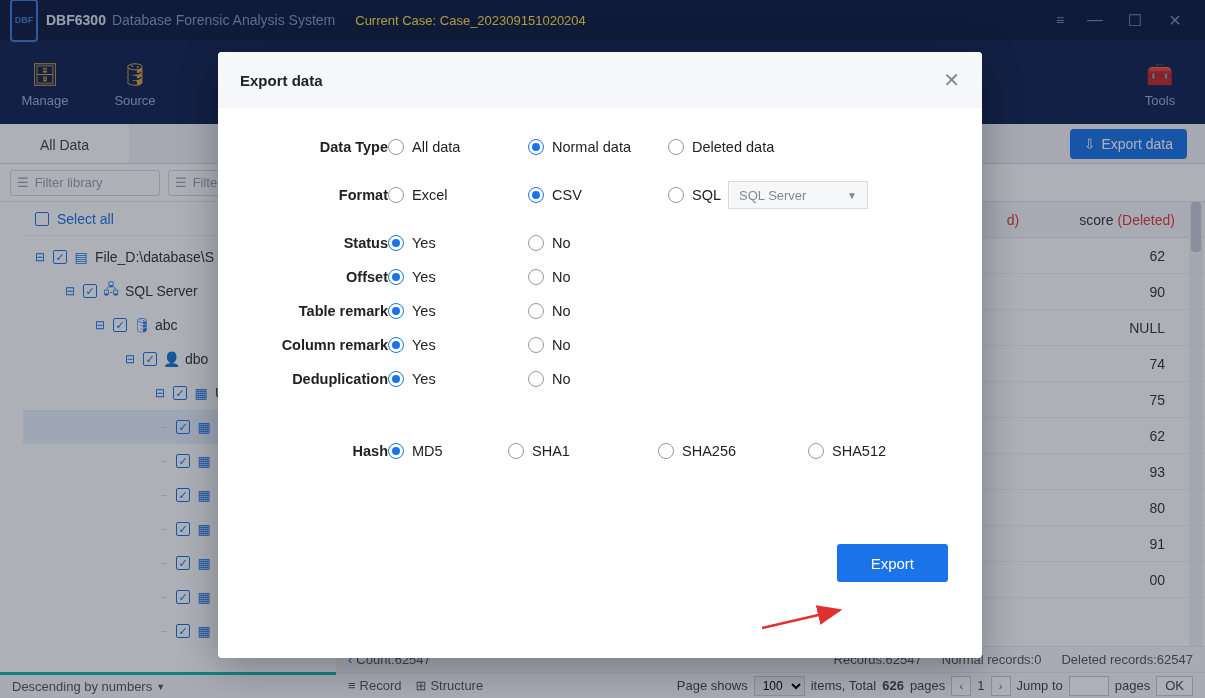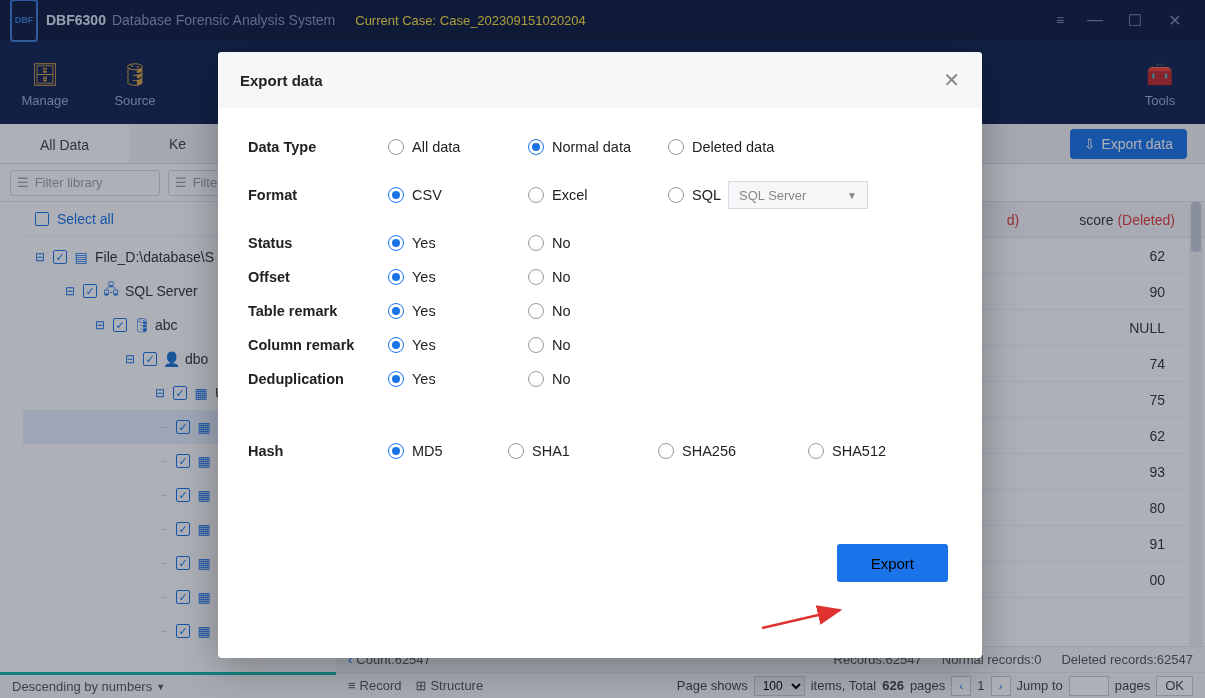--- a/index.html
+++ b/index.html
@@ -76,35 +76,35 @@
   .recmodes{display:flex;align-items:center;gap:14px;}
   .recmodes .mode{display:flex;align-items:center;gap:4px;}
 
   
   .overlay{position:absolute;inset:0;background:rgba(20,30,50,0.35);}
   .modal{position:absolute;left:218px;top:52px;width:764px;height:606px;background:#fff;border-radius:4px;box-shadow:0 8px 40px rgba(0,0,0,0.3);display:flex;flex-direction:column;}
   .modal-head{height:56px;display:flex;align-items:center;justify-content:space-between;padding:0 22px;background:#f6f7f9;border-radius:4px 4px 0 0;}
   .modal-head .title{font-weight:600;font-size:15px;color:#222;}
   .modal-head .close{font-size:20px;color:#888;cursor:pointer;}
   .modal-body{padding:22px 30px;flex:1;font-size:14.5px;color:#222;}
-  .mrow{display:flex;align-items:center;min-height:34px;}
+  .mrow{display:flex;align-items:center;min-height:34px;text-align:right;}
   .mrow .mlabel{width:140px;font-weight:600;color:#222;}
   .mrow .opts{display:flex;gap:0;flex:1;}
   .opt{display:flex;align-items:center;gap:8px;min-width:140px;}
   .radio{width:16px;height:16px;border:1.5px solid #999;border-radius:50%;display:inline-flex;align-items:center;justify-content:center;flex-shrink:0;}
   .radio.on{border-color:#1a73e8;}
   .radio.on::after{content:"";width:8px;height:8px;background:#1a73e8;border-radius:50%;}
   .cbox{width:16px;height:16px;border:1.5px solid #999;border-radius:2px;display:inline-flex;align-items:center;justify-content:center;flex-shrink:0;}
   .cbox.on{border-color:#1a73e8;background:#1a73e8;}
   .cbox.on::after{content:"✓";color:#fff;font-size:12px;line-height:1;}
   .selbox{height:28px;border:1px solid #d6d9e0;background:#f6f7f9;display:flex;align-items:center;padding:0 10px;color:#888;font-size:13px;min-width:140px;justify-content:space-between;}
   .pathbox{flex:1;height:36px;border:1.5px solid #1a73e8;border-radius:3px;display:flex;align-items:center;padding:0 12px;color:#333;font-size:14px;justify-content:space-between;}
   .dots{font-weight:bold;letter-spacing:2px;color:#333;cursor:pointer;}
   .modal-actions{display:flex;justify-content:flex-end;padding-right:4px;margin-top:38px;position:relative;}
-  .btn-primary{background:#1a73e8;color:#000000;border:none;border-radius:3px;height:38px;padding:0 34px;font-size:15px;cursor:pointer;}
+  .btn-primary{background:#1a73e8;color:#ffffff;border:none;border-radius:3px;height:38px;padding:0 34px;font-size:15px;cursor:pointer;}
   
   .arrow{position:absolute;left:760px;top:604px;pointer-events:none;}
 
   .gap{height:14px;}
   .gap2{height:24px;}
 </style>
 </head>
 <body>
 
 <div class="titlebar">
@@ -130,21 +130,20 @@
   </div>
   <div class="spacer"></div>
   <div class="tbitem">
     <div class="tbicon" style="color:#3fa7d6;">🧰</div>
     <span>Tools</span>
   </div>
 </div>
 
 <div class="tabbar">
   <div class="tab active">All Data</div>
-  <div class="tab">Ke</div>
   <div class="spacer"></div>
   <div class="btn-export">
     <span>⇩</span>
     <span>Export data</span>
   </div>
 </div>
 
 <div class="filterrow">
   <div class="filterbox small">
     <span>☰</span>
@@ -327,26 +326,26 @@
             <span>Deleted data</span>
           </div>
       </div>
     </div>
     <div class="gap"></div>
 
     <div class="mrow">
       <div class="mlabel">Format</div>
       <div class="opts">
         <div class="opt">
+            <span class="radio"></span>
+            <span>Excel</span>
+          </div>
+        <div class="opt">
             <span class="radio on"></span>
             <span>CSV</span>
-          </div>
-        <div class="opt">
-            <span class="radio"></span>
-            <span>Excel</span>
           </div>
         <div class="opt" style="min-width:60px;">
             <span class="radio"></span>
             <span>SQL</span>
           </div>
         <div class="selbox">
             <span>SQL Server</span>
             <span style="font-size:10px;">▼</span>
           </div>
       </div>

